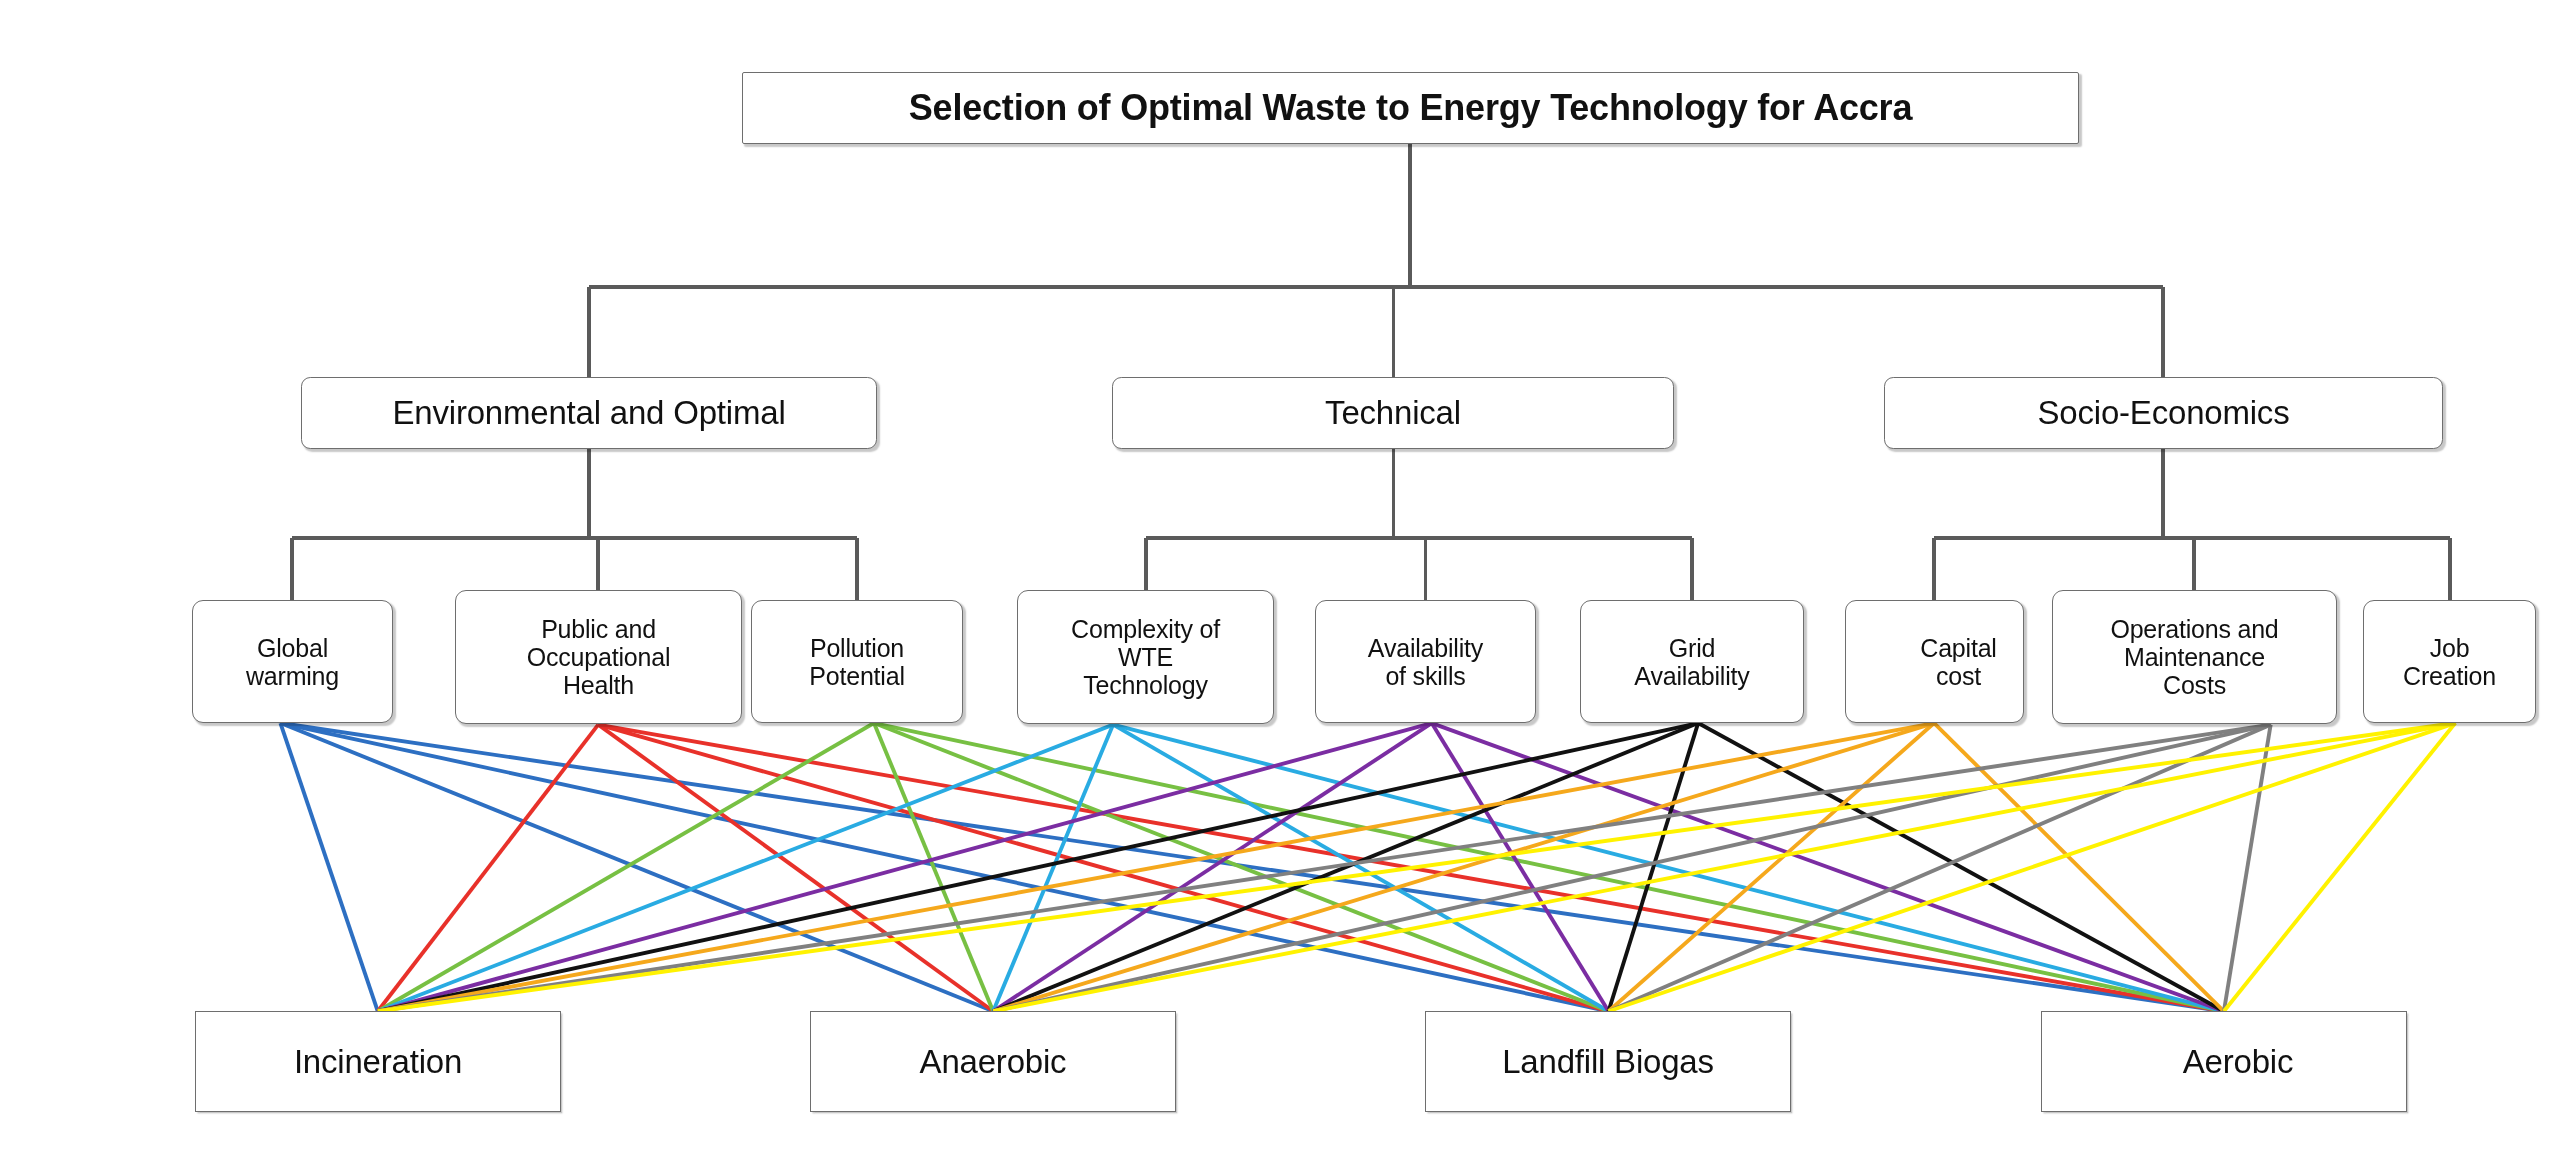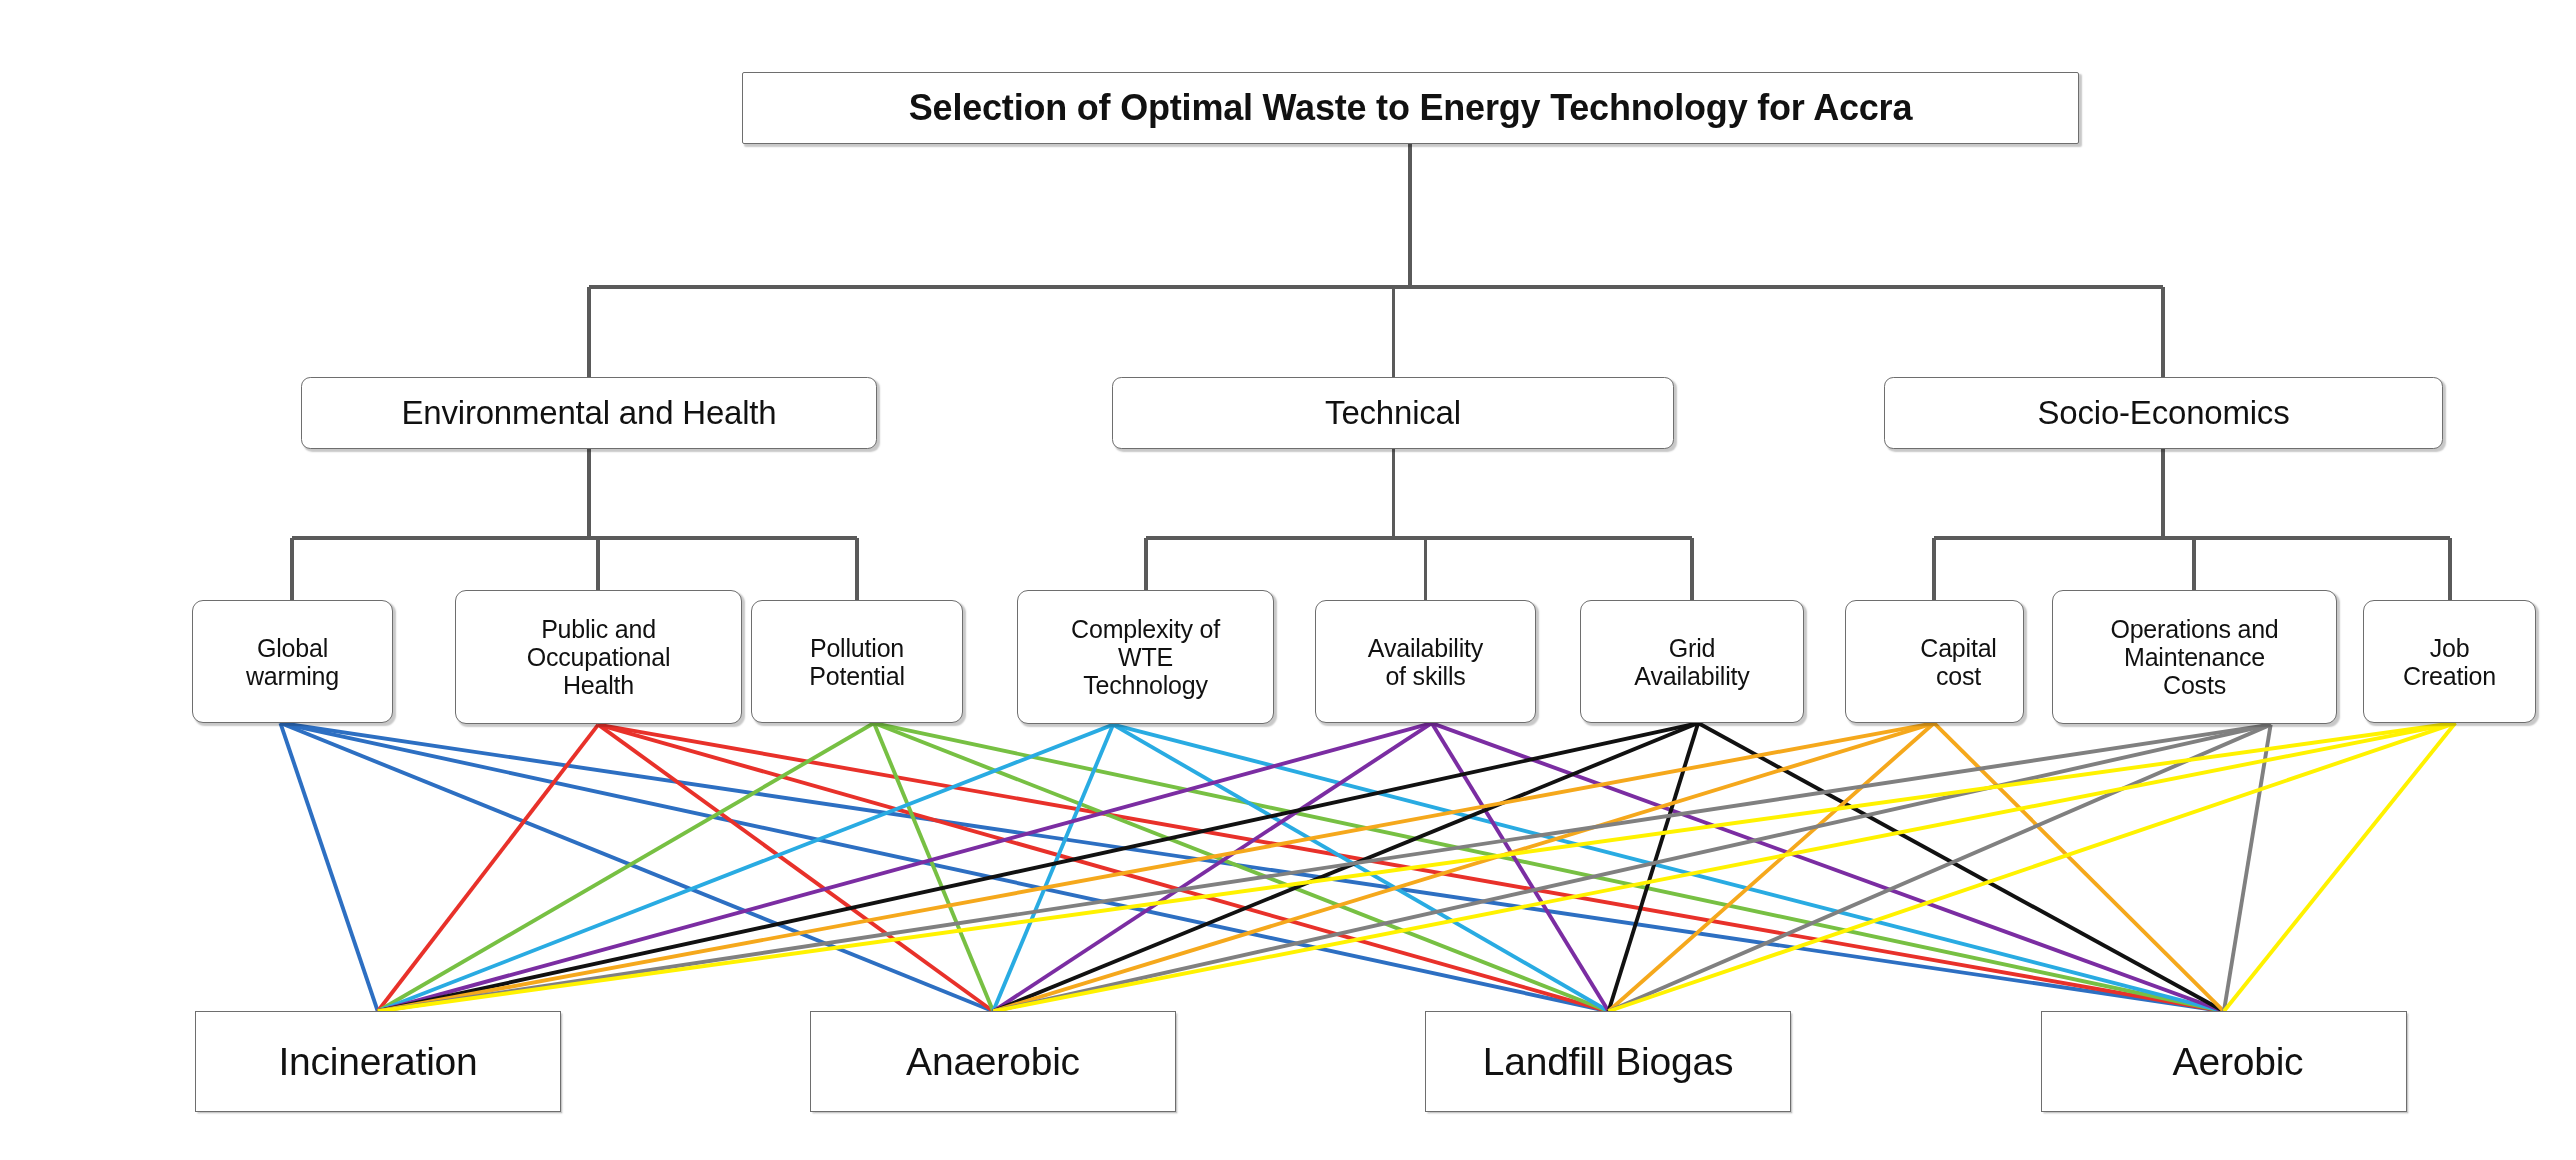--- a/index.html
+++ b/index.html
@@ -34,21 +34,21 @@
     letter-spacing:-0.2px;
   }
   .node.sub{
     border-radius:11px;
     font-size:25px;
     line-height:1.12;
     letter-spacing:-0.2px;
   }
   .node.alt{
     border-radius:0;
-    font-size:39px;
+    font-size:33px;
     letter-spacing:-0.2px;
   }
 </style>
 </head>
 <body>
 
 <div id="canvas">
 
   <svg class="layer" id="tree-layer" viewBox="0 0 3307 1490" width="2576" height="1161">
       <line x1="1810" y1="184" x2="1810" y2="368" stroke="#5a5a5a" stroke-width="5" shape-rendering="crispEdges"></line>
@@ -115,21 +115,21 @@
   <div id="level-labels"></div>
 
   <div id="goal-node-host">
       <div class="node goal" style="left: 742px; top: 72px; width: 1337px; height: 72px;">
         <span>Selection of Optimal Waste to Energy Technology for Accra</span>
       </div>
     </div>
 
   <div id="criteria-host">
       <div class="node criteria" style="left: 301px; top: 377px; width: 576px; height: 72px;">
-        <span>Environmental and Health</span>
+        <span>Environmental and Optimal</span>
       </div>
       <div class="node criteria" style="left: 1112px; top: 377px; width: 562px; height: 72px;">
         <span>Technical</span>
       </div>
       <div class="node criteria" style="left: 1884px; top: 377px; width: 559px; height: 72px;">
         <span>Socio-Economics</span>
       </div>
     </div>
 
   <div id="sub-host">

